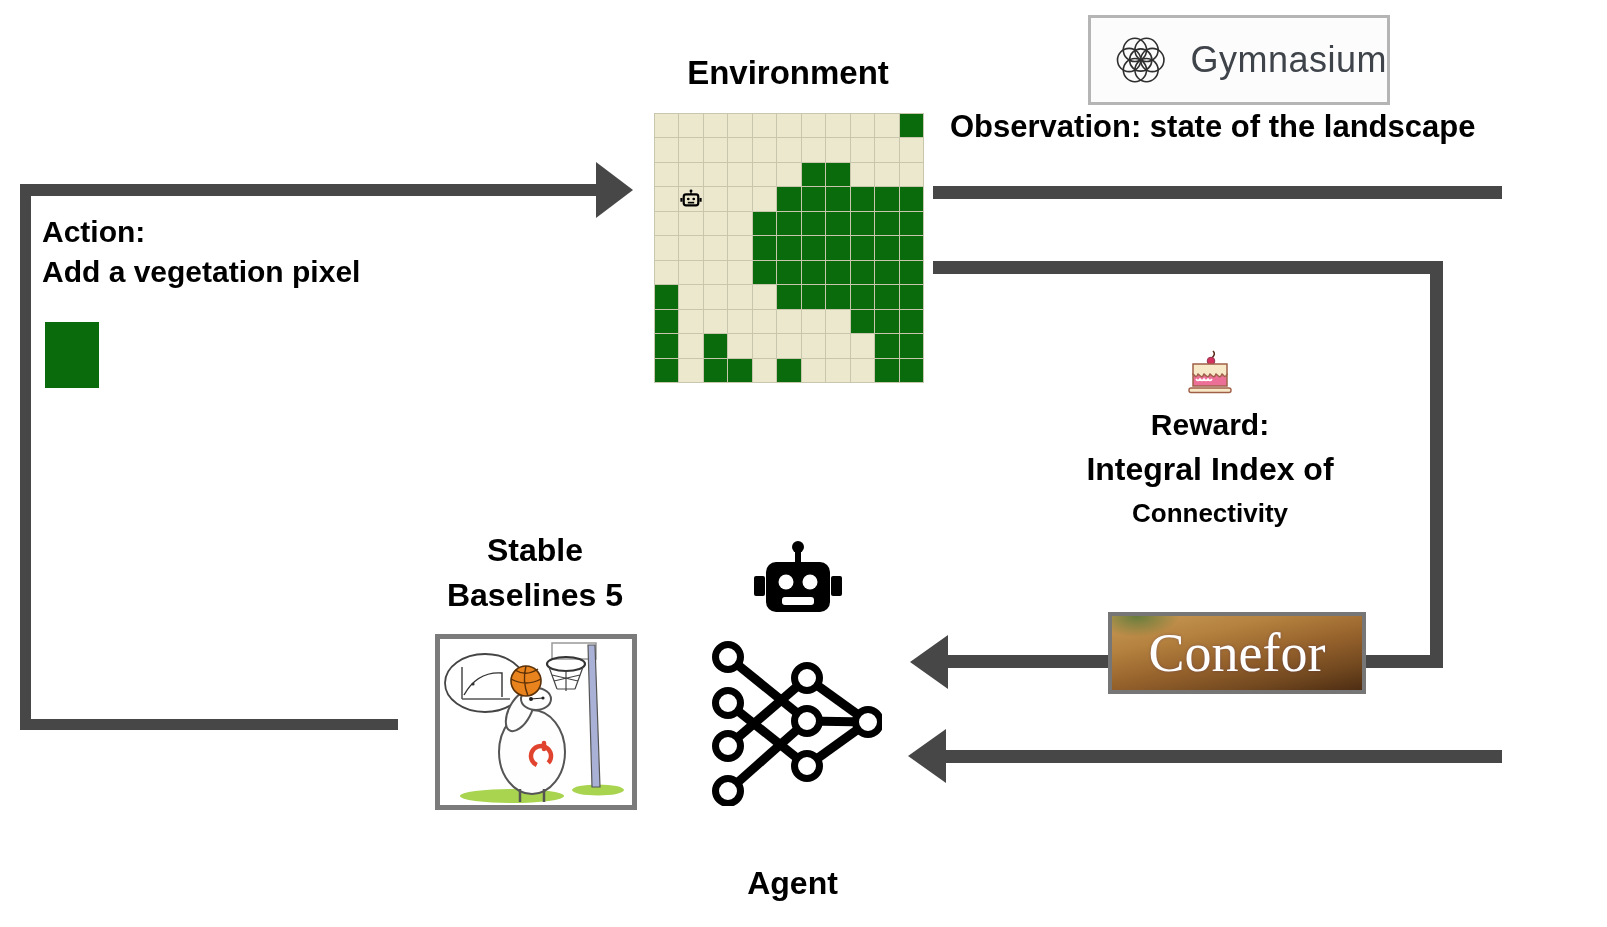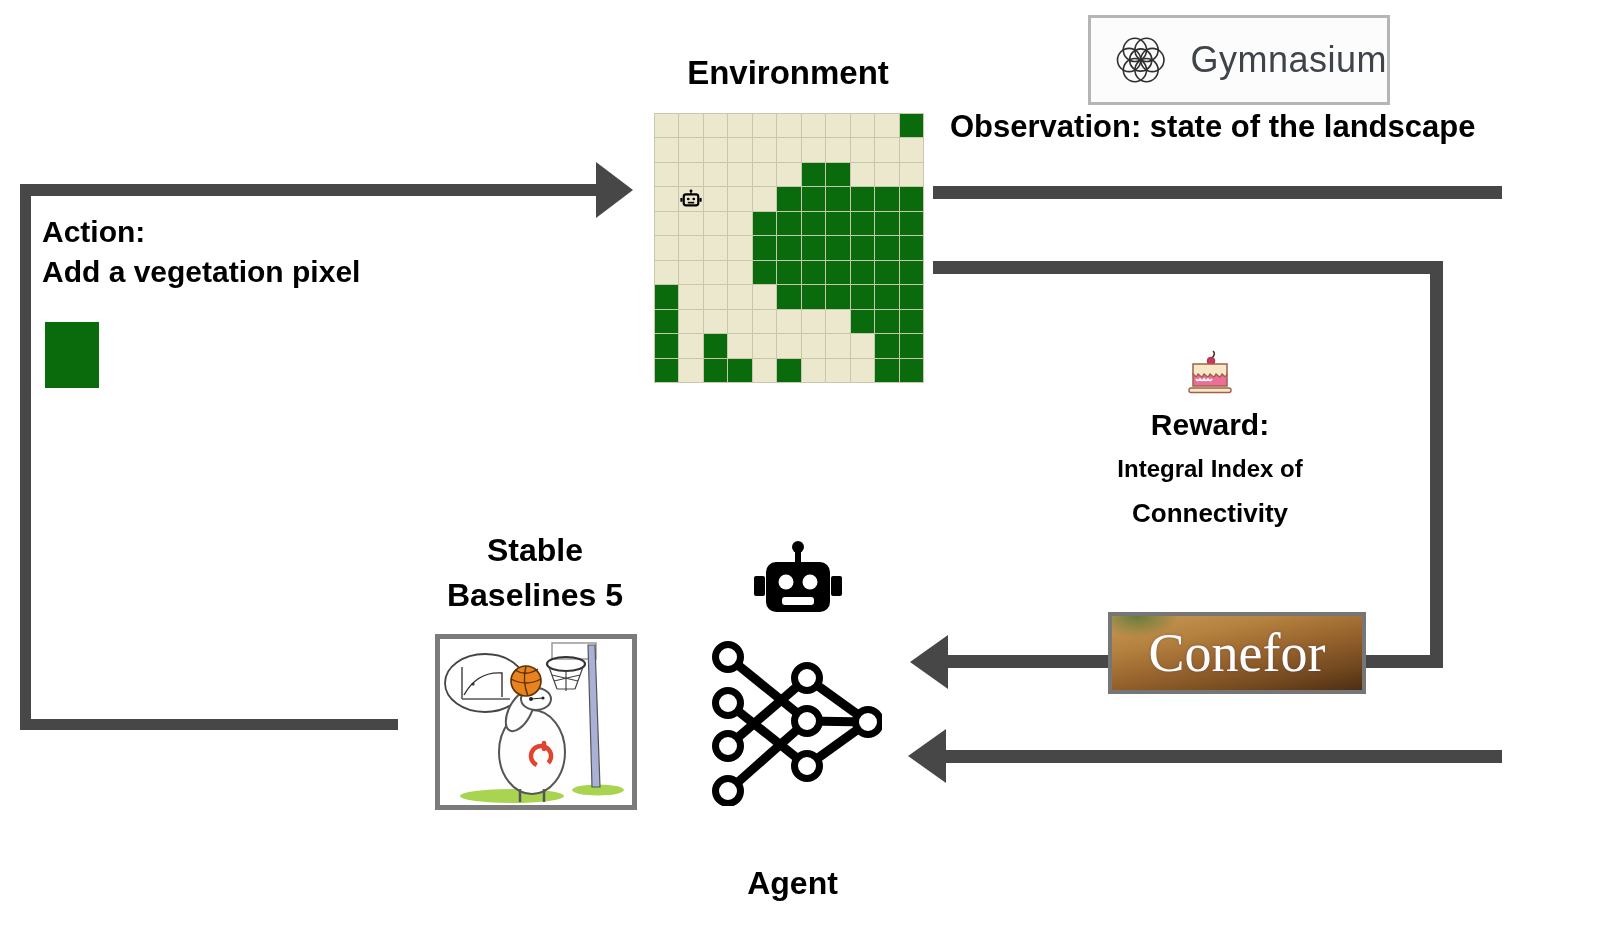--- a/index.html
+++ b/index.html
@@ -233,21 +233,21 @@
   <svg class="abs" style="left:1186px;top:350px;" width="48" height="46" viewBox="0 0 48 46">
     <path d="M26,8 C29,5 29,3 27,1" stroke="#5a2a1a" stroke-width="1.6" fill="none"></path>
     <circle cx="25" cy="11" r="3.8" fill="#d5315e" stroke="#92354a"></circle>
     <rect x="7" y="24" width="34" height="12" fill="#ec6f97" stroke="#a06048" stroke-width="1.5"></rect>
     <path d="M7,14 H41 V24 C39,29.5 37,24 36,24 C34,30 31,24 30,24 C28,30 25,24 24,24 C22,30 19,24 18,24 C16,30 13,24 12,24 C10,29.5 8,24 7,24 Z" fill="#f7e8c8" stroke="#a06048" stroke-width="1.5"></path>
     <path d="M10,29 q2,3 4,0 q2,3 4,0 q2,3 4,0 q2,3 4,0" stroke="#ffffff" stroke-width="1.6" fill="none"></path>
     <rect x="3" y="38" width="42" height="4.5" rx="2" fill="#f7e8c8" stroke="#a06048" stroke-width="1.4"></rect>
   </svg>
   <div class="abs center" style="left:1020px;top:403px;width:380px;">
     <div class="big-label" style="font-size:30px;line-height:44px;">Reward:</div>
-    <div class="big-label" style="font-size:24px;line-height:44px;">Integral Index of</div>
+    <div class="big-label" style="font-size:32px;line-height:44px;">Integral Index of</div>
     <div class="big-label" style="font-size:26px;line-height:44px;">Connectivity</div>
   </div>
 
   <div class="conefor">
     <span class="conefor-text">Conefor</span>
   </div>
 
   <div class="abs center" style="left:400px;top:528px;width:270px;">
     <div class="big-label" style="font-size:32px;line-height:45px;">Stable</div>
     <div class="big-label" style="font-size:32px;line-height:45px;">Baselines 5</div>

